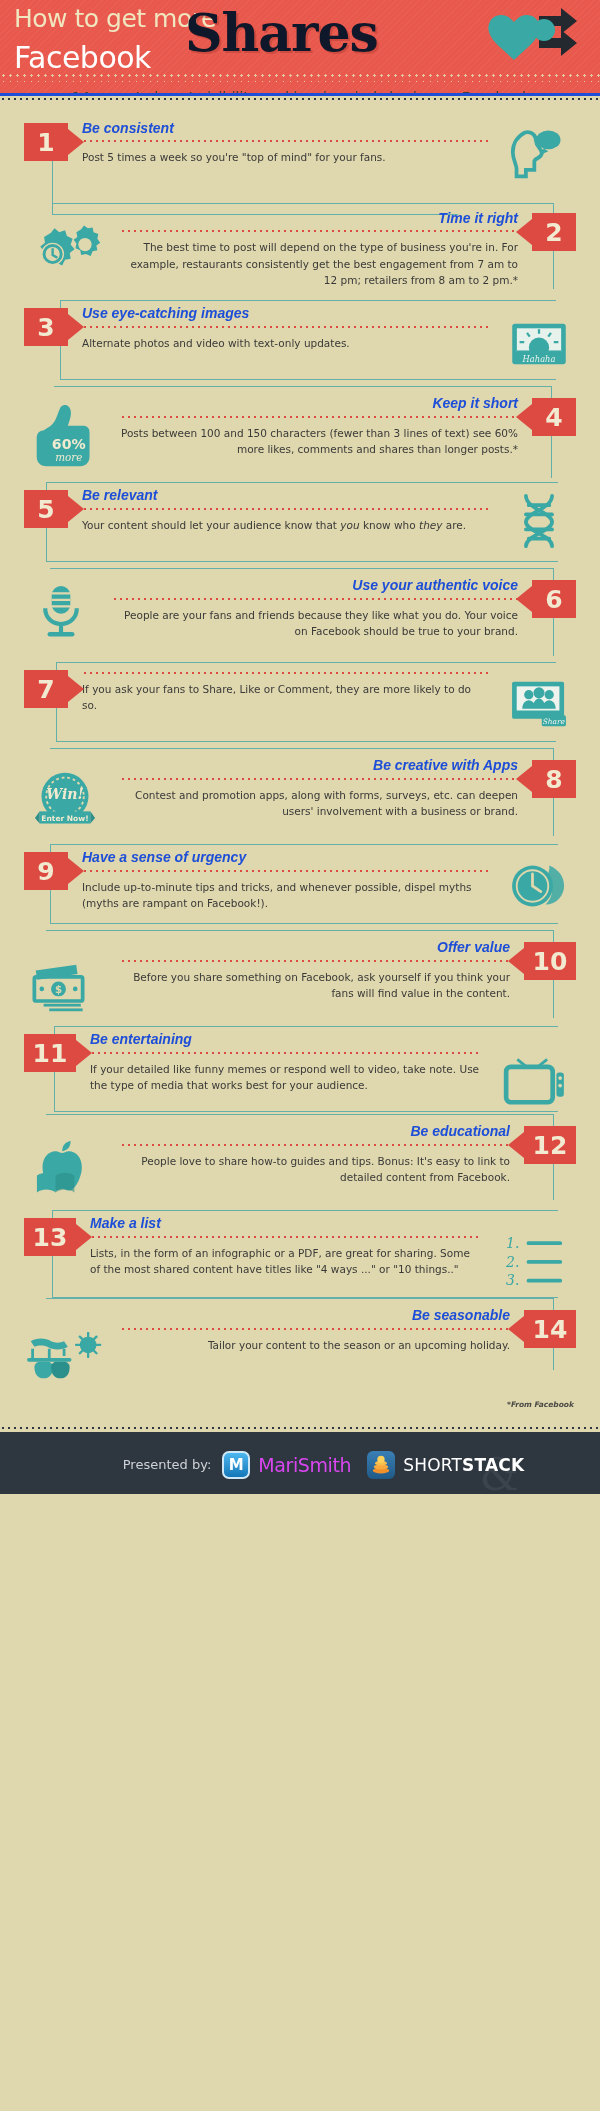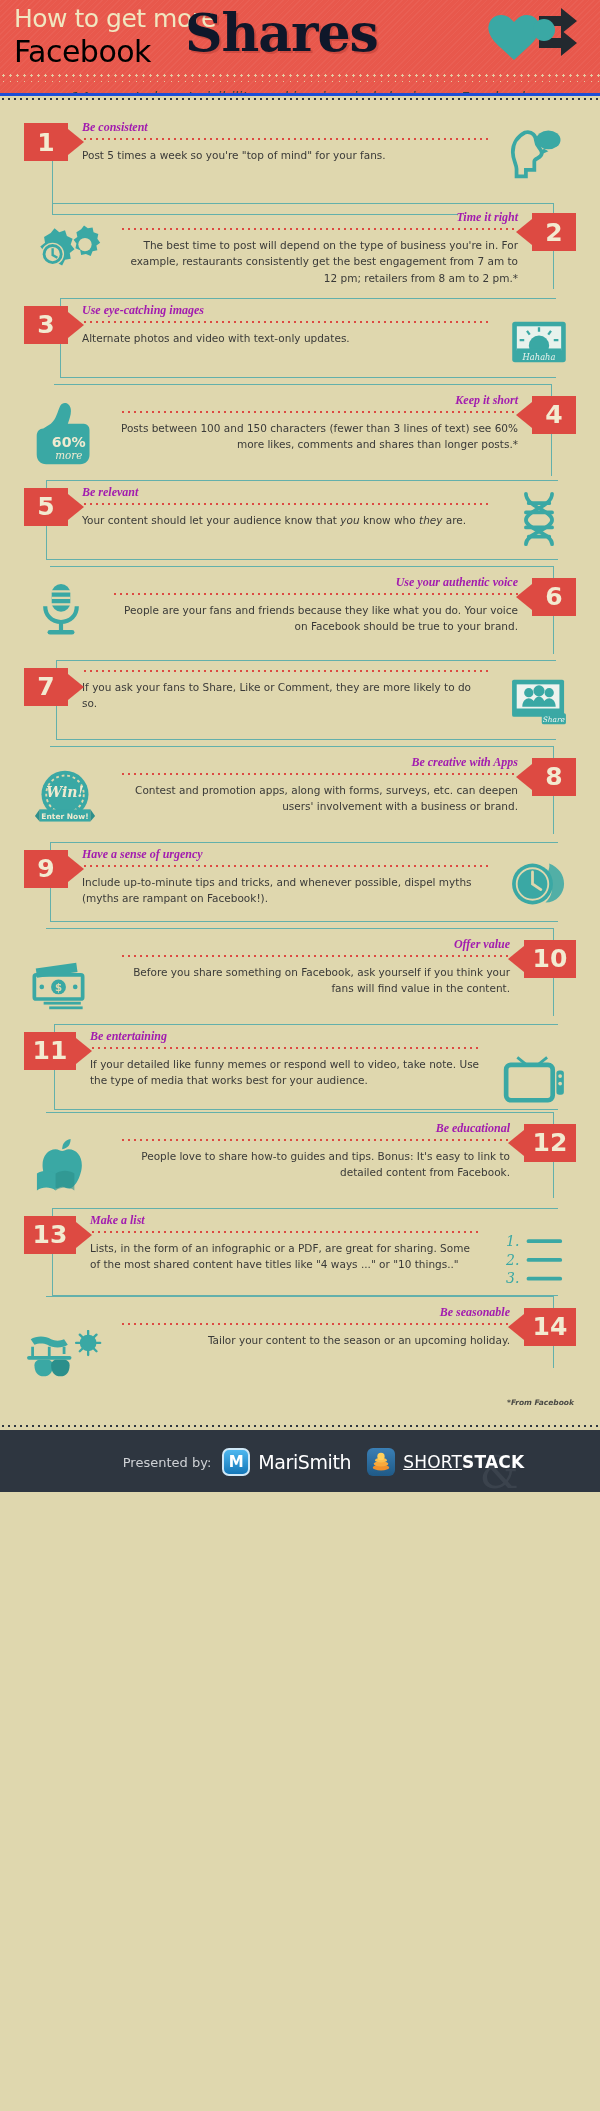--- a/index.html
+++ b/index.html
@@ -48,23 +48,23 @@
     font-family: "DejaVu Sans", sans-serif;
     font-size: 25px;
     letter-spacing: -0.5px;
     color: #f0e7c0;
     font-weight: 400;
   }
   .title-l2 {
     font-family: "DejaVu Sans", sans-serif;
     font-size: 30px;
     letter-spacing: -0.5px;
-    color: #000000;
+    color: #ffffff;
     font-weight: 400;
-    margin-top: 6px;
+    margin-top: 12px;
   }
   .title-script {
     position: absolute;
     left: 185px;
     top: 2px;
     font-family: "DejaVu Serif", serif;
     font-weight: bold;
     font-size: 52px;
     color: #0f172a;
     letter-spacing: -1px;
@@ -168,25 +168,25 @@
     right: auto;
     left: -16px;
     border-left: none;
     border-right: 16px solid #dd4a42;
   }
 
   .textcol { flex: 1 1 auto; padding: 0 14px; }
   .textcol.ta-right { text-align: right; }
 
   .itemtitle {
-    font-family: Liberation Serif, serif;
+    font-family: Liberation Sans, sans-serif;
     font-style: italic;
     font-weight: bold;
-    font-size: 12px;
-    color: #a21caf;
+    font-size: 14px;
+    color: #1d4ed8;
     line-height: 1.1;
     margin-bottom: 3px;
   }
   .dotline {
     height: 4px;
     background-image: radial-gradient(circle, #dd4a42 1.1px, transparent 1.3px);
     background-size: 6px 4px;
     margin: 3px 0 6px 0;
   }
   .desc {
@@ -243,38 +243,38 @@
     border-radius: 7px;
     background: linear-gradient(#4db7ef, #1477b8);
     border: 2px solid #cfe8f7;
     display: flex; align-items: center; justify-content: center;
     font-family: "DejaVu Sans", sans-serif;
     font-weight: bold; font-size: 15px; color: #fff;
   }
   .ms-name {
     font-family: "DejaVu Sans", sans-serif;
     font-size: 19px;
-    color: #ffffff;
+    color: #d946ef;
     letter-spacing: -0.4px;
   }
   .ss-logo {
     width: 28px; height: 28px;
     border-radius: 6px;
     background: linear-gradient(#3a7fb5, #1f5a87);
     display: flex; align-items: center; justify-content: center;
     margin-left: 8px;
   }
   .ss-name {
     font-family: "DejaVu Sans", sans-serif;
     font-size: 17px;
     color: #ffffff;
     letter-spacing: 0.2px;
   }
   .ss-name b { font-weight: bold; }
-  .ss-name span.light { font-weight: normal; text-decoration: underline; }
+  .ss-name span.light { font-weight: normal; }
   .amp {
     position: absolute;
     left: 404px;
     top: 10px;
     font-family: "DejaVu Serif", serif;
     font-size: 44px;
     color: #3b434d;
     z-index: 0;
   }
   .footer > * { position: relative; z-index: 1; }

